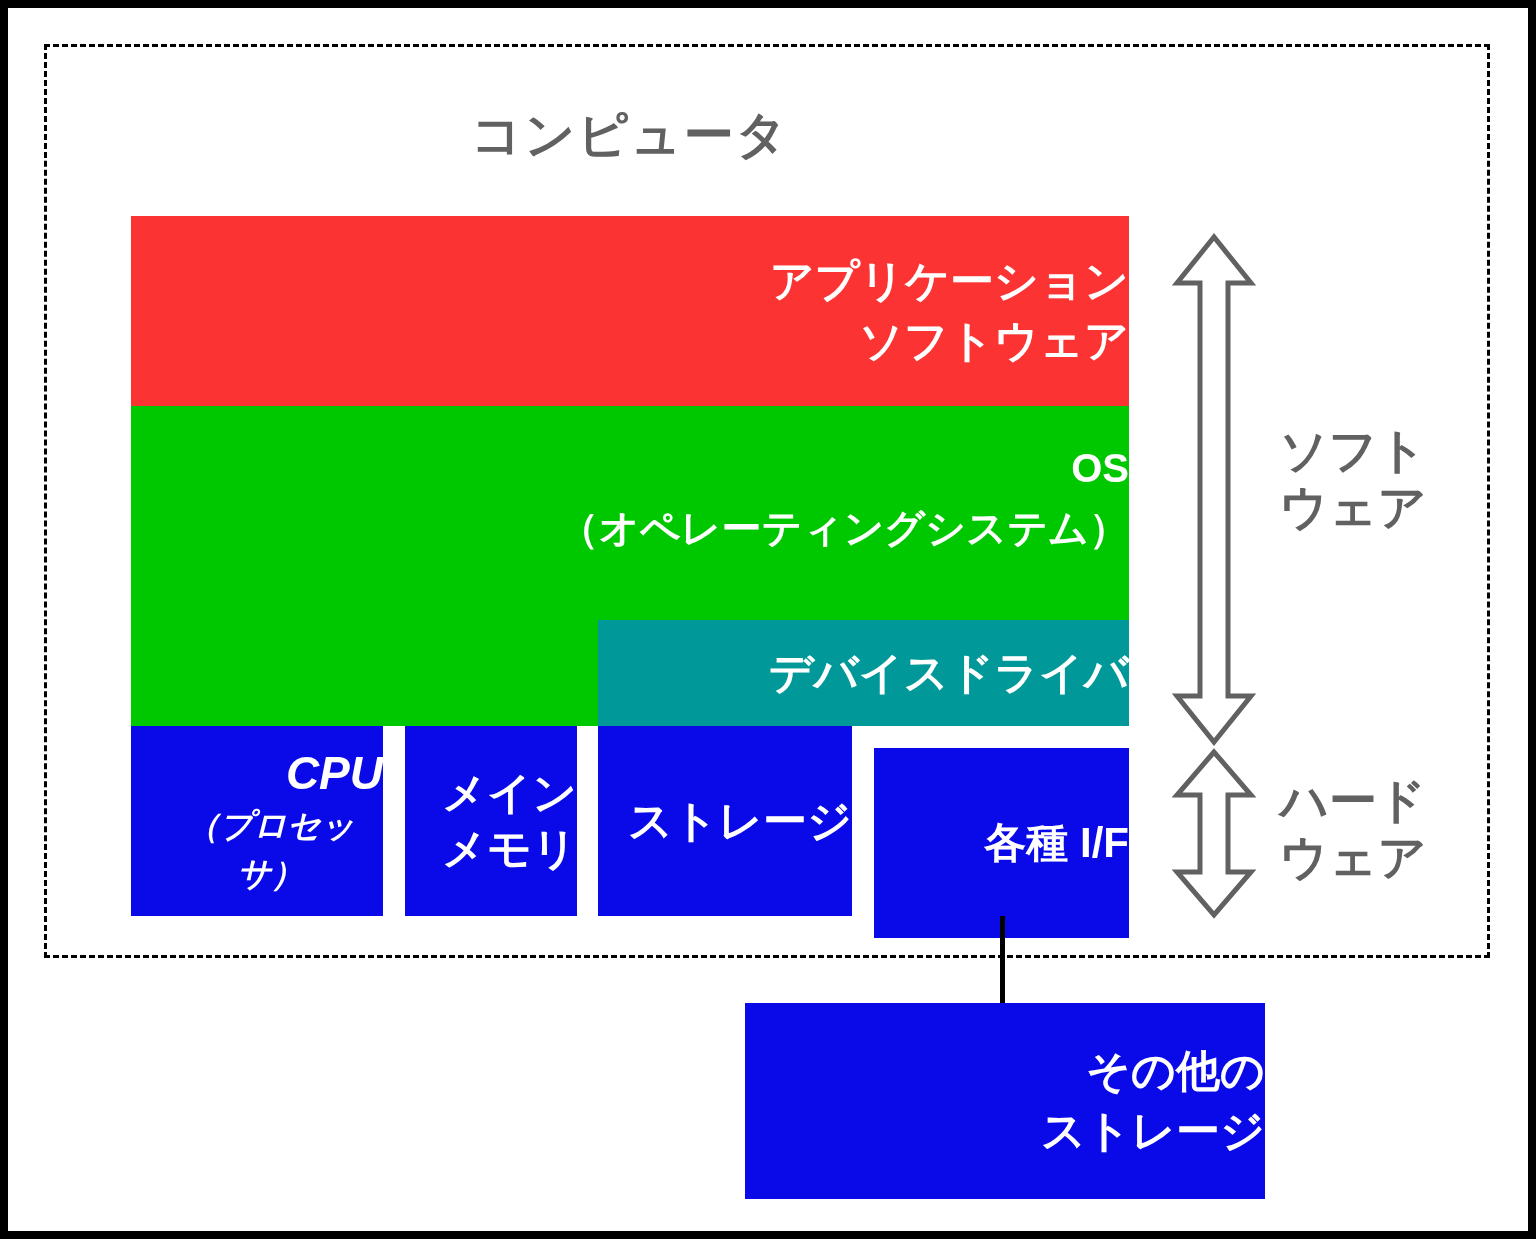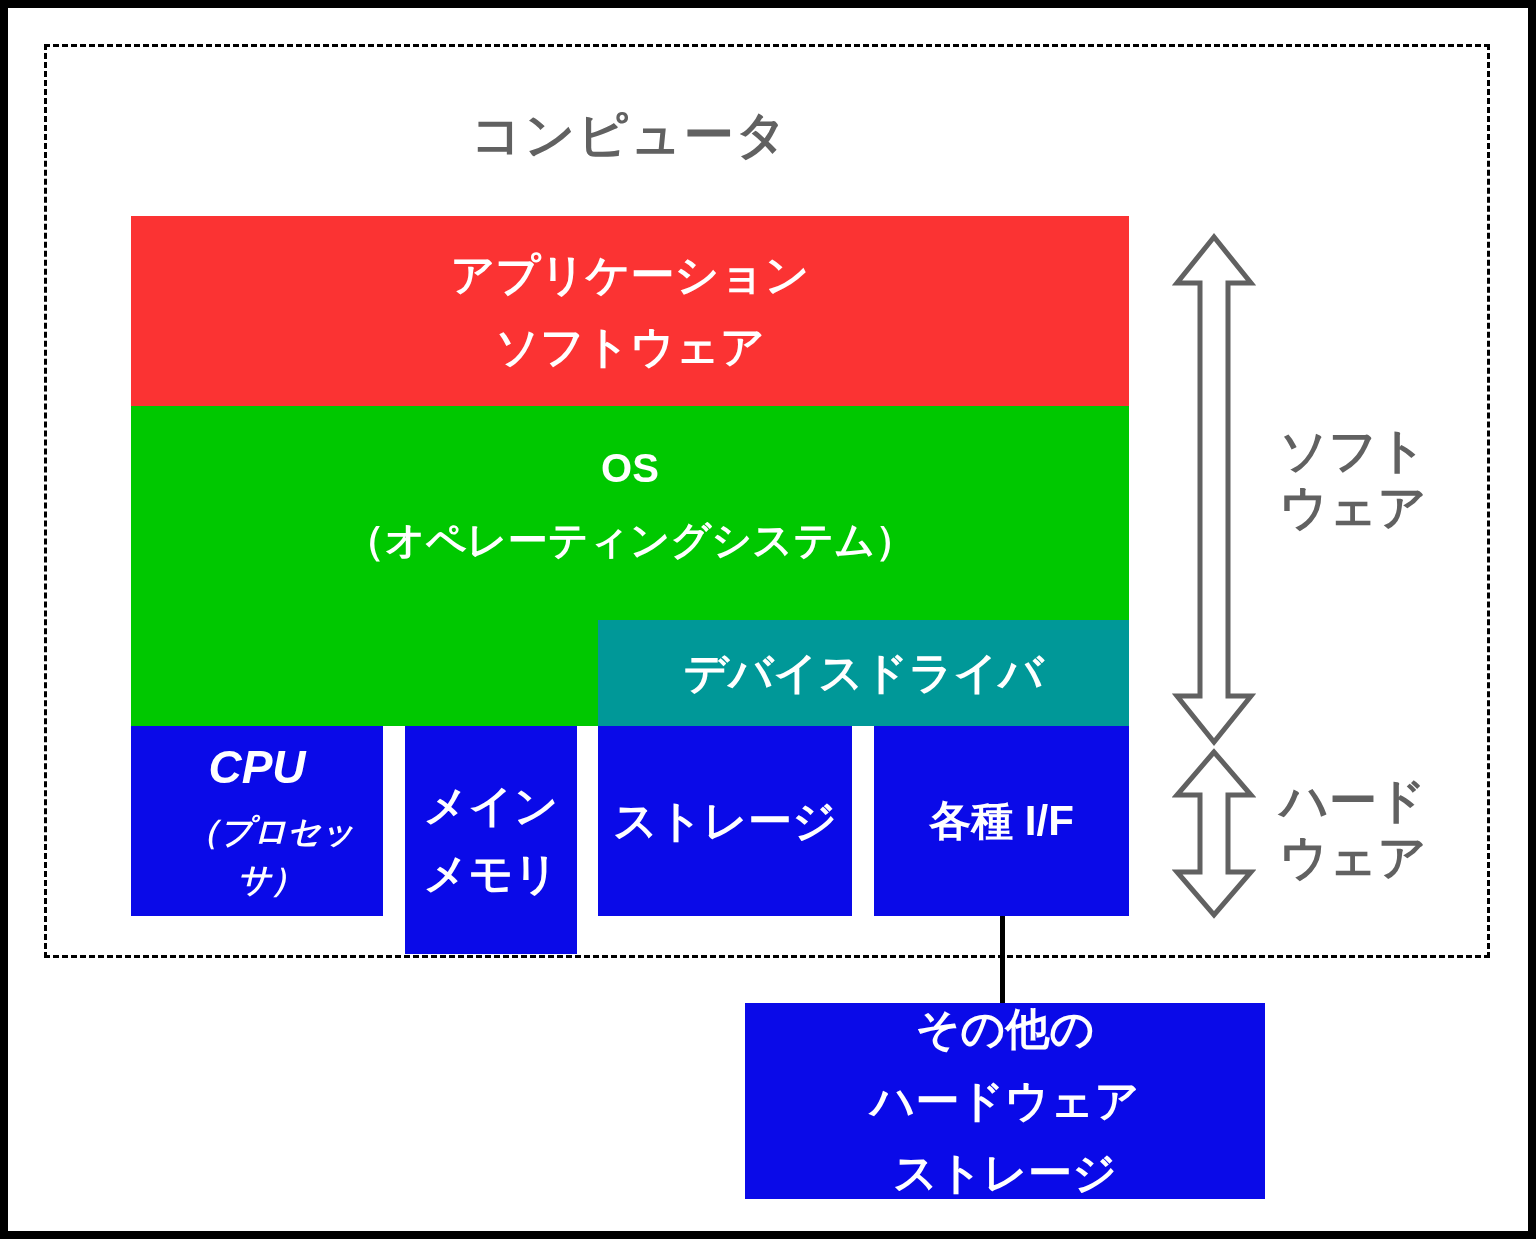--- a/index.html
+++ b/index.html
@@ -23,36 +23,36 @@
     border:3px dashed #000;
     box-sizing:border-box;
   }
   .title{
     position:absolute;left:131px;top:104px;width:998px;height:62px;
     font-size:50px;line-height:62px;text-align:center;
     color:var(--c-gray,#616161);letter-spacing:2px;
   }
   .box{
     position:absolute;display:flex;flex-direction:column;
-    align-items:center;justify-content:center;
-    color:#fff;text-align:center;box-sizing:border-box;gap:12px;
+    align-items:flex-end;justify-content:center;
+    color:#fff;text-align:center;box-sizing:border-box;
   }
   .box .line{font-size:44px;line-height:60px;}
   .red-box{left:131px;top:216px;width:998px;height:190px;background:var(--c-red,#fb3333);}
   .green-box{left:131px;top:406px;width:998px;height:320px;background:var(--c-green,#00c800);justify-content:flex-start;padding-top:32px;}
   .green-box .line{font-size:40px;line-height:60px;}
   .teal-box{left:598px;top:620px;width:531px;height:106px;background:var(--c-teal,#009898);}
   .blue{background:var(--c-blue,#0a0ae8);}
   .cpu-box{left:131px;top:726px;width:252px;height:190px;font-style:italic;}
   .cpu-box .line{font-size:46px;line-height:58px;}
   .cpu-box .sub{font-size:33px;line-height:48px;margin-left:27px;}
-  .mem-box{left:405px;top:726px;width:172px;height:228px;}
+  .mem-box{left:405px;top:726px;width:172px;height:190px;}
   .mem-box .line{font-size:44px;line-height:56px;}
   .storage-box{left:598px;top:726px;width:254px;height:190px;}
-  .if-box{left:874px;top:726px;width:255px;height:190px;}
+  .if-box{left:874px;top:748px;width:255px;height:190px;}
   .if-box .line{font-size:42px;}
   .ext-box{left:745px;top:1003px;width:520px;height:196px;}
   .ext-box .line{font-size:44px;line-height:60px;}
   .side-label{
     position:absolute;width:190px;text-align:center;
     color:var(--c-gray,#616161);font-size:48px;line-height:57px;
   }
   .sw-label{left:1258px;top:422px;}
   .hw-label{left:1258px;top:772px;}
   .arrow-svg{position:absolute;}
@@ -118,19 +118,18 @@
 
   <div class="side-label hw-label">
     <div>ハード</div>
     <div>ウェア</div>
   </div>
 
   <div class="connector"></div>
 
   <div class="box blue ext-box">
     <div class="line">その他の</div>
-    <div class="line">ハードウェア</div>
     <div class="line">ストレージ</div>
   </div>
 
   <div class="outer-frame"></div>
 
 </div>
 
 </body></html>

